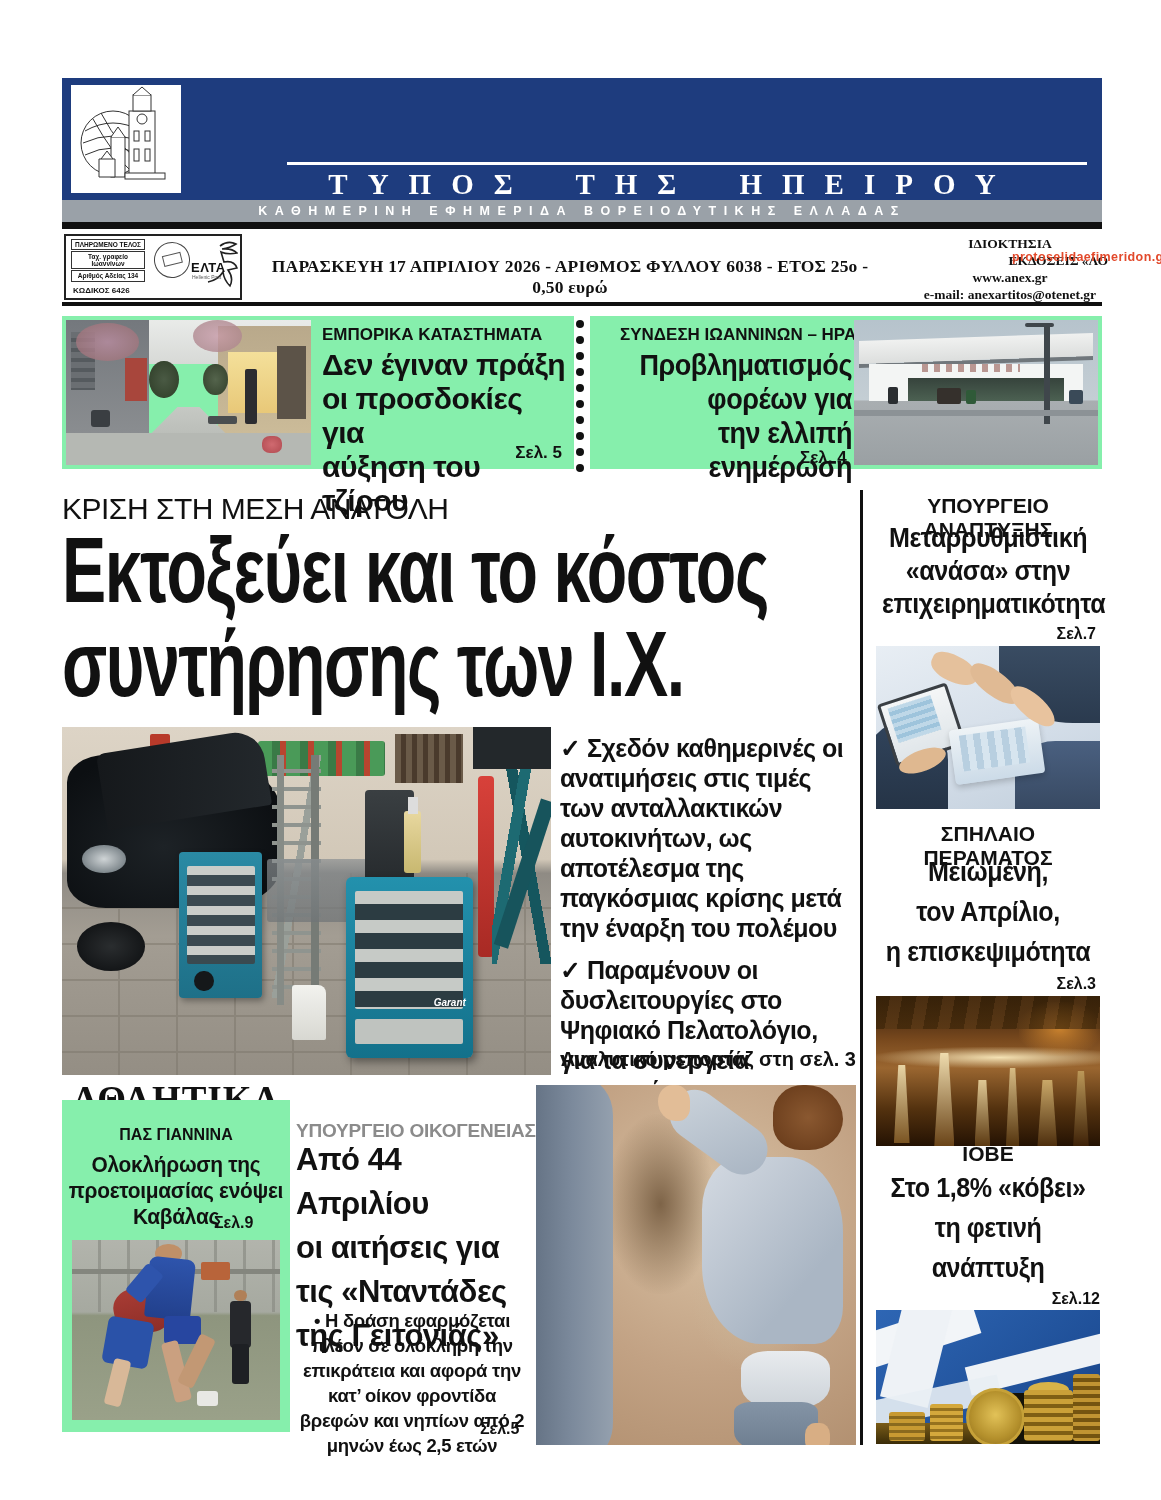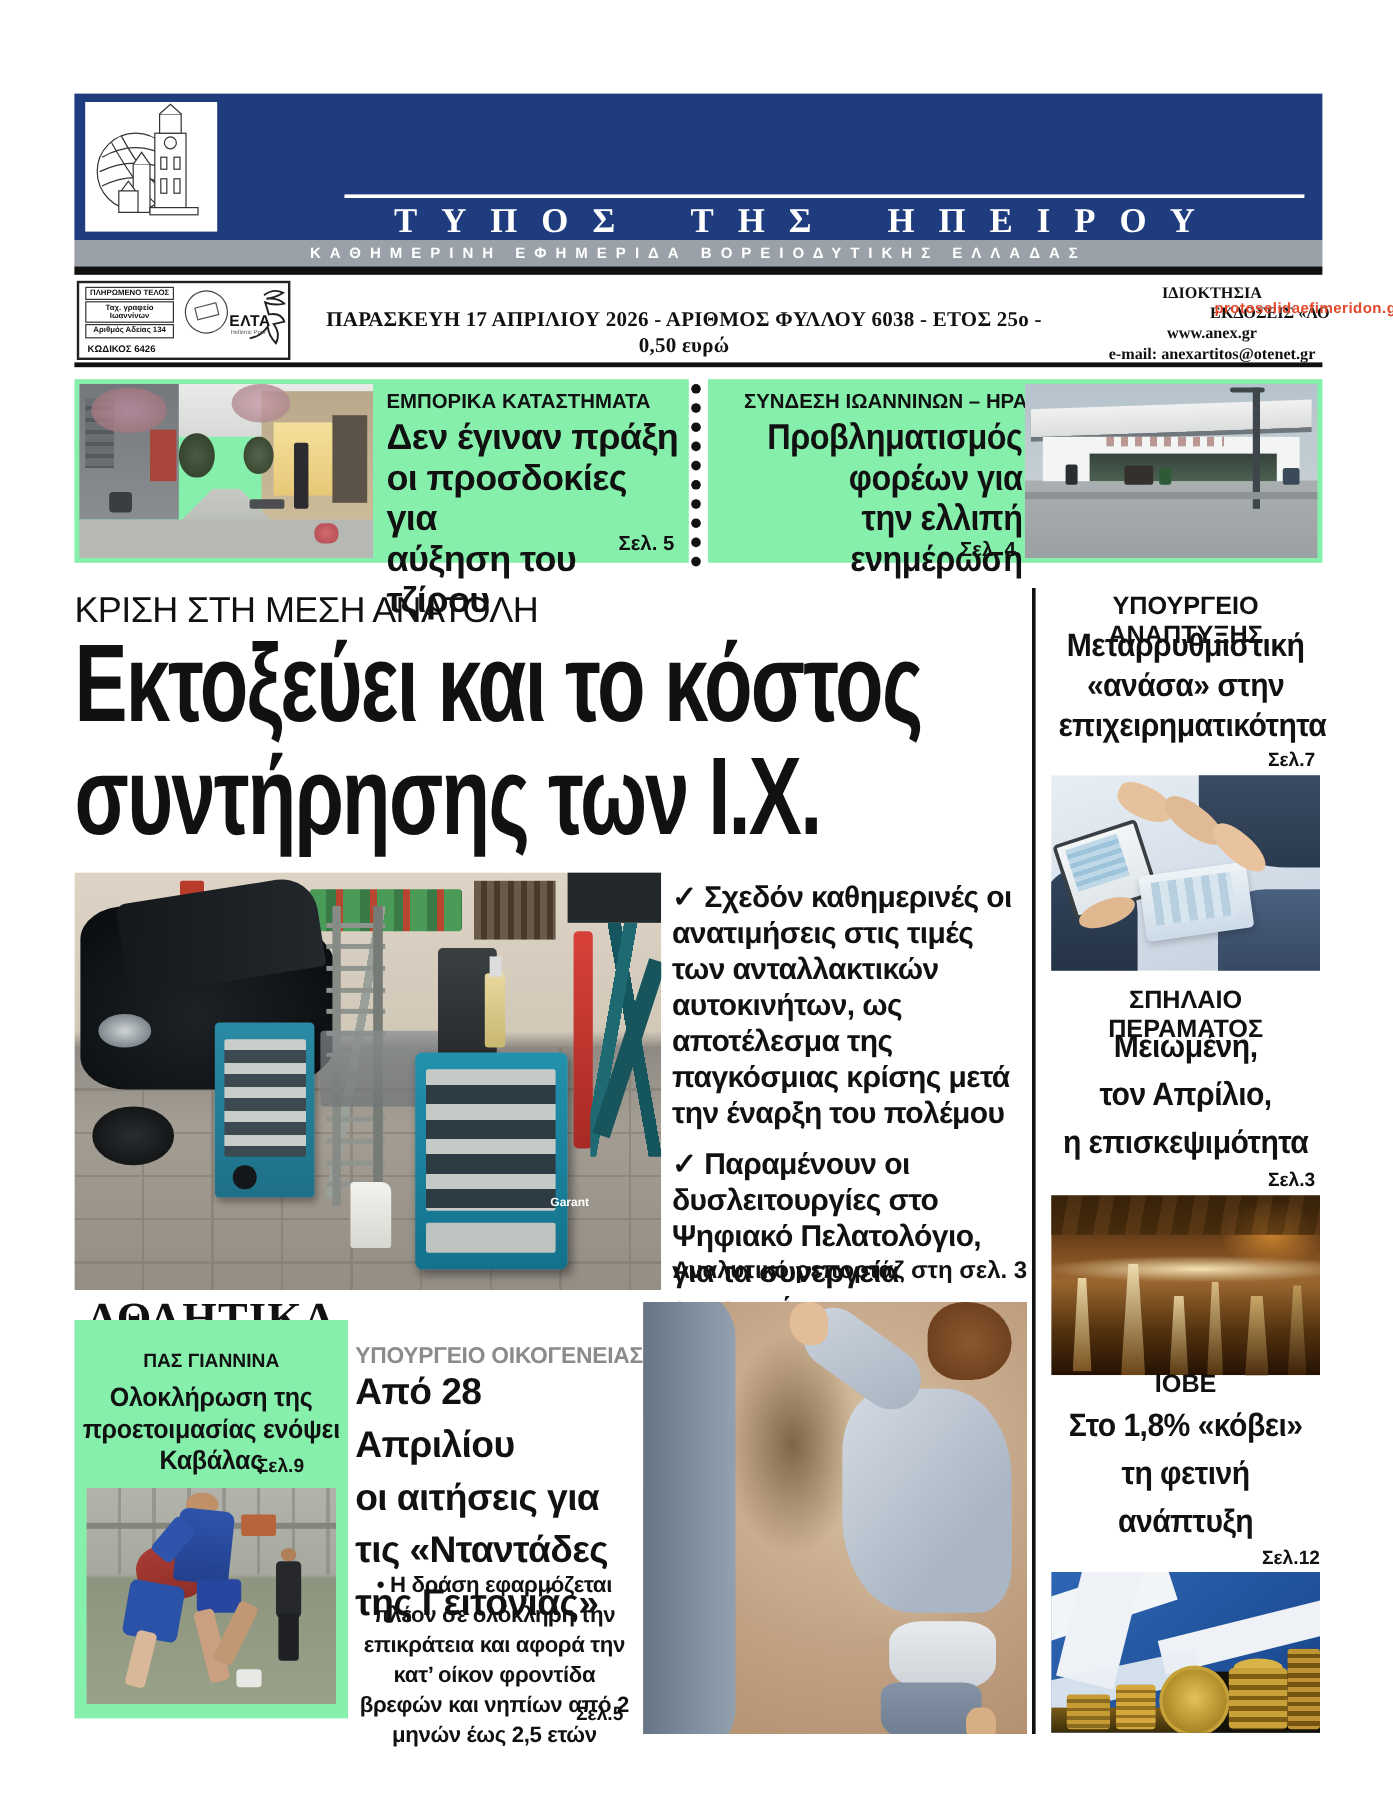--- a/index.html
+++ b/index.html
@@ -213,21 +213,21 @@
     <div style="left:58%;top:43%;width:26%;height:52%;background:linear-gradient(#2391ad,#13718b);border-radius:6px;box-shadow:3px 4px 8px #00000066;"></div>
     <div style="left:60%;top:47%;width:22%;height:34%;background:repeating-linear-gradient(#c6cac6 0 13px,#2c3c42 13px 29px);border-radius:2px;"></div>
     <div style="left:60%;top:84%;width:22%;height:7%;background:#bfc3bf;border-radius:2px;"></div>
     <div style="left:70%;top:24%;width:3.5%;height:18%;background:linear-gradient(#e8d8a0,#c8b870);border-radius:3px;"></div>
     <div style="left:70.8%;top:20%;width:2%;height:5%;background:#ddd;"></div>
     <div style="left:85%;top:14%;width:3.4%;height:52%;background:linear-gradient(#d8413a,#a82a24);border-radius:4px;"></div>
     <div style="left:84%;top:0%;width:16%;height:12%;background:#23282b;"></div>
     <div style="left:88%;top:12%;width:12%;height:56%;background:linear-gradient(100deg,#0000 30%,#1d6a72 30% 42%,#0000 42%),linear-gradient(80deg,#0000 52%,#15565e 52% 64%,#0000 64%);"></div>
     <div style="left:93%;top:20%;width:3%;height:44%;background:#17545c;transform:rotate(18deg);"></div>
     <div style="left:47%;top:74%;width:7%;height:16%;background:linear-gradient(#f2f2ee,#d8d8d2);border-radius:3px 8px 2px 2px;"></div>
-    <div class="b" style="left:76%;top:77.5%;font-size:10px;color:#fff;margin-left:25px;">Garant</div>
+    <div class="b" style="left:76%;top:77.5%;font-size:10px;color:#fff;font-style:italic;">Garant</div>
   </div>
 
   <div class="abs bullets" style="left:560px;top:733px;width:298px;">✓ Σχεδόν καθημερινές οι ανατιμήσεις στις τιμές των ανταλλακτικών αυτοκινήτων, ως αποτέλεσμα της παγκόσμιας κρίσης μετά την έναρξη του πολέμου</div>
   <div class="abs bullets" style="left:560px;top:955px;width:298px;">✓ Παραμένουν οι δυσλειτουργίες στο Ψηφιακό Πελατολόγιο, για τα συνεργεία αυτοκινήτων</div>
   <div class="abs footnote rt" style="left:560px;top:1048px;width:296px;">Αναλυτικό ρεπορτάζ στη σελ. 3</div>
 
   <div class="abs vrule" style="left:860px;top:490px;width:3px;height:955px;"></div>
 
   <div class="abs rc-kick ctr" style="left:874px;top:494px;width:228px;">ΥΠΟΥΡΓΕΙΟ ΑΝΑΠΤΥΞΗΣ</div>
   <div class="abs rc-hl ctr" style="left:874px;top:522px;width:228px;">
@@ -319,21 +319,21 @@
       <div style="left:56%;top:52%;width:8%;height:30%;background:#c29874;transform:rotate(26deg);border-radius:4px;"></div>
       <div style="left:60%;top:84%;width:10%;height:8%;background:#e8e8e4;border-radius:3px;"></div>
       <div style="left:78%;top:28%;width:6%;height:6%;background:#b08058;border-radius:50%;"></div>
       <div style="left:76%;top:34%;width:10%;height:26%;background:#26282c;border-radius:4px;"></div>
       <div style="left:77%;top:58%;width:8%;height:22%;background:#1e2024;border-radius:3px;"></div>
     </div>
   </div>
 
   <div class="abs fam-kick" style="left:296px;top:1120px;">ΥΠΟΥΡΓΕΙΟ ΟΙΚΟΓΕΝΕΙΑΣ</div>
   <div class="abs fam-hl" style="left:296px;top:1138px;width:240px;">
-    <div>Από 28 Απριλίου</div>
+    <div>Από 44 Απριλίου</div>
     <div>οι αιτήσεις για</div>
     <div>τις «Νταντάδες</div>
     <div>της Γειτονιάς»</div>
   </div>
   <div class="abs fam-body" style="left:296px;top:1308px;width:232px;text-align:center;">• Η δράση εφαρμόζεται πλέον σε ολόκληρη την επικράτεια και αφορά την κατ’ οίκον φροντίδα βρεφών και νηπίων από 2 μηνών έως 2,5 ετών</div>
   <div class="abs rc-pg" style="left:480px;top:1420px;">Σελ.5</div>
 
   <div class="photo" style="left:536px;top:1085px;width:320px;height:360px;">
     <div style="left:0;top:0;width:100%;height:100%;background:radial-gradient(circle at 55% 35%,#d9c2a4,#c2a284 55%,#b08e6e);"></div>
     <div style="left:22%;top:8%;width:34%;height:50%;background:radial-gradient(#7e6448,#6a523a00 72%);"></div>

